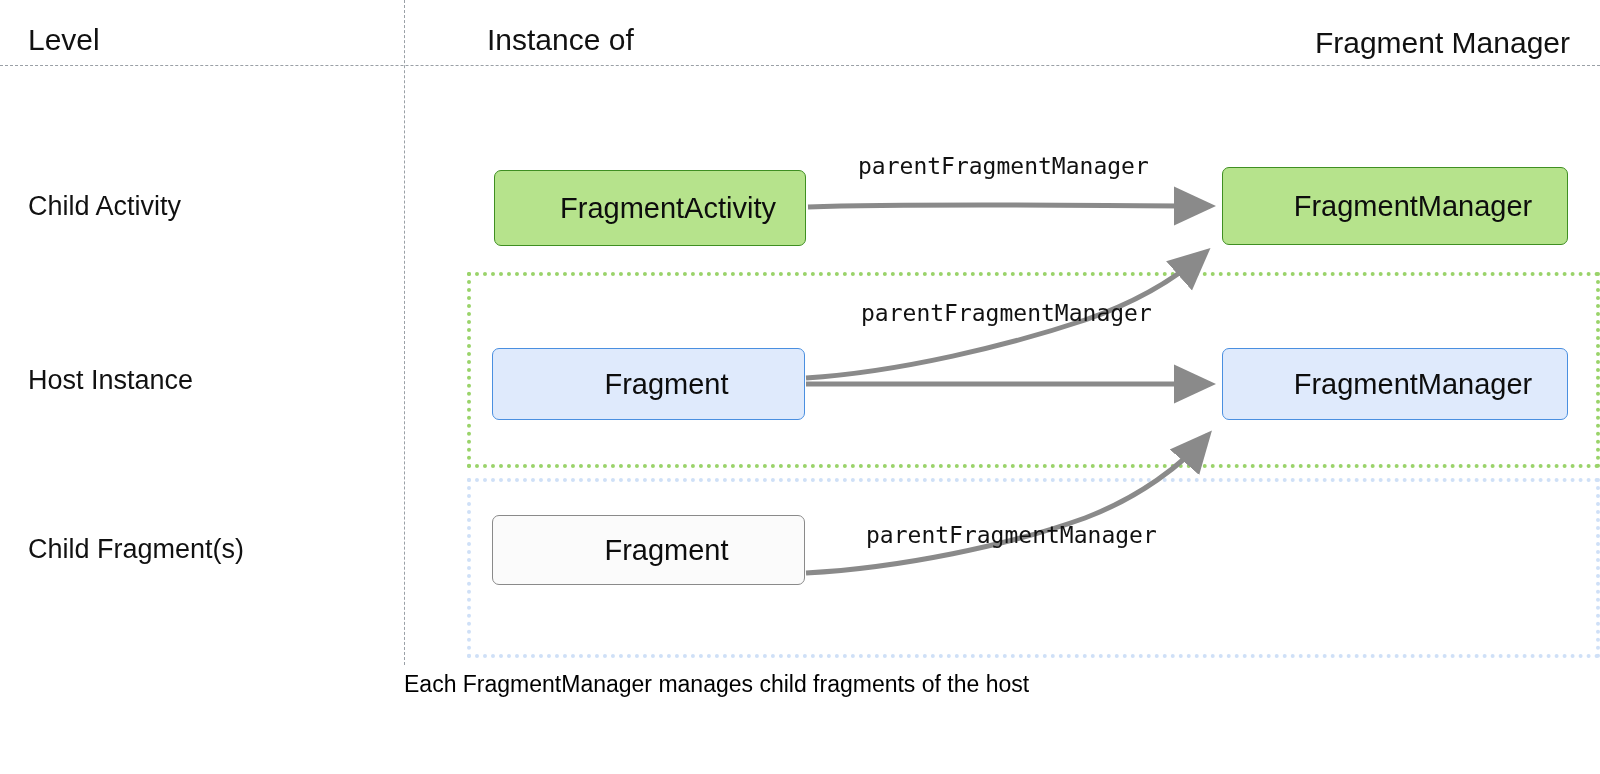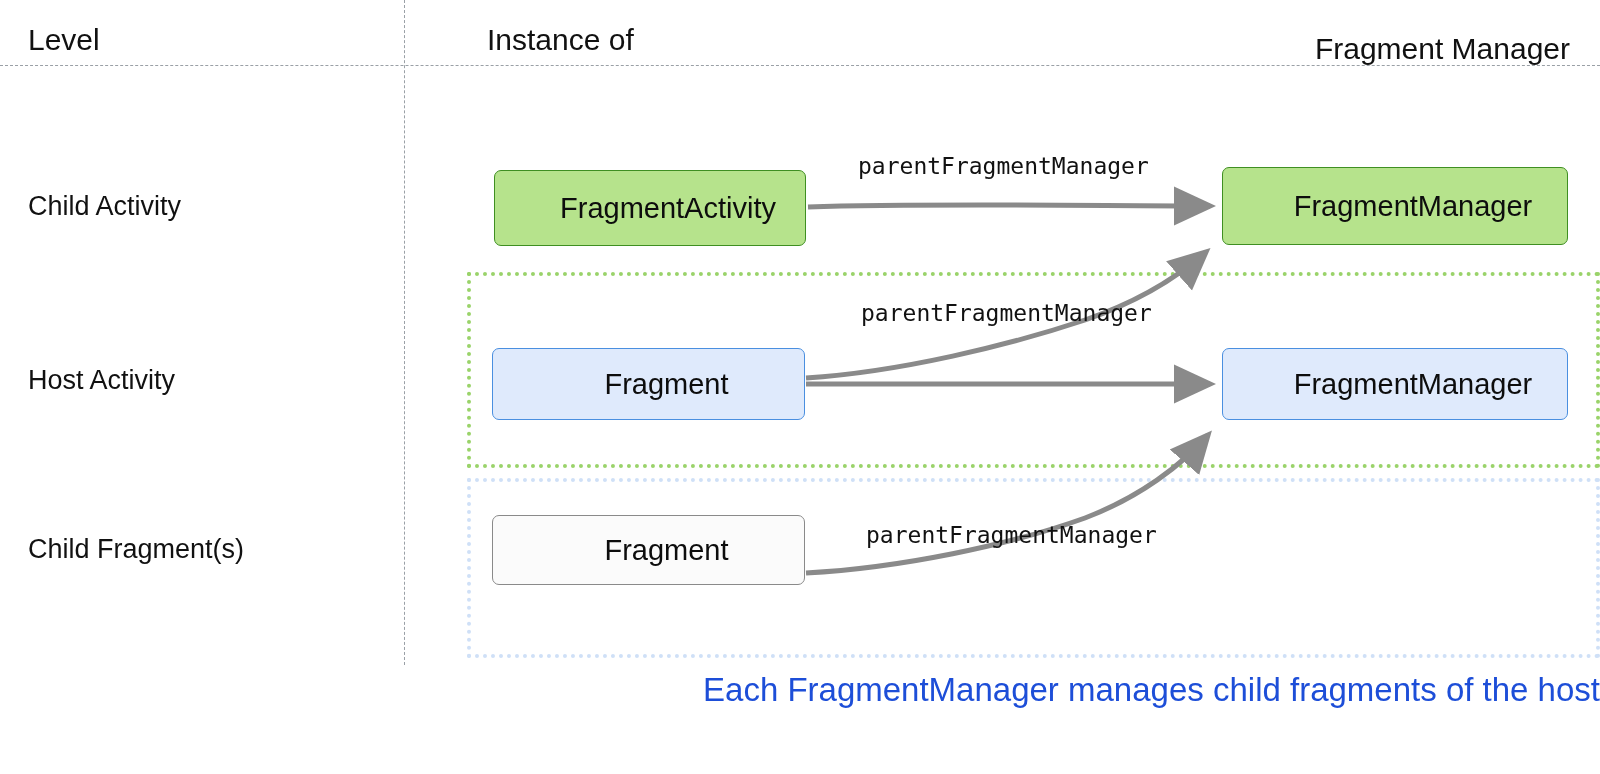--- a/index.html
+++ b/index.html
@@ -43,21 +43,21 @@
   
   .hdr {
     position: absolute;
     font-size: 30px;
     line-height: 1;
     white-space: nowrap;
     color: #111111;
   }
   #hdr-level      { left: 28px;  top: 25px; }
   #hdr-instance   { left: 487px; top: 25px; }
-  #hdr-fm         { right: 30px; top: 28px; margin-top: 6px; }
+  #hdr-fm         { right: 30px; top: 28px; }
 
   
   .rowlabel {
     position: absolute;
     left: 28px;
     font-size: 27px;
     line-height: 1;
     white-space: nowrap;
     color: #111111;
   }
@@ -140,40 +140,40 @@
     height: 774px;
     pointer-events: none;
   }
 
   
   #caption {
     position: absolute;
     top: 672px;
     left: 404px;
     width: 1196px;
-    text-align: right;
-    font-size: 33px;
+    text-align: left;
+    font-size: 23px;
     line-height: 1.1;
-    color: #1d4ed8;
+    color: #000000;
   }
 </style>
 </head>
 <body>
 
 <div id="stage">
 
   <div class="hline"></div>
   <div class="vline"></div>
 
   <div class="hdr" id="hdr-level">Level</div>
   <div class="hdr" id="hdr-instance">Instance of</div>
   <div class="hdr" id="hdr-fm">Fragment Manager</div>
 
   <div class="rowlabel" id="lbl-host-activity">Child Activity</div>
-  <div class="rowlabel" id="lbl-host-fragment">Host Activity</div>
+  <div class="rowlabel" id="lbl-host-fragment">Host Instance</div>
   <div class="rowlabel" id="lbl-child-fragment">Child Fragment(s)</div>
 
   <div class="group" id="group-host-fragment"></div>
   <div class="group" id="group-child-fragment"></div>
 
   <svg id="arrows" viewBox="0 0 1600 774" width="1600" height="774">
     <defs>
       <marker id="ah" markerWidth="9" markerHeight="9" refX="7.2" refY="4.5" orient="auto" markerUnits="strokeWidth">
         <path d="M0,0.6 L8.4,4.5 L0,8.4 z" fill="#8a8a8a"></path>
       </marker>

